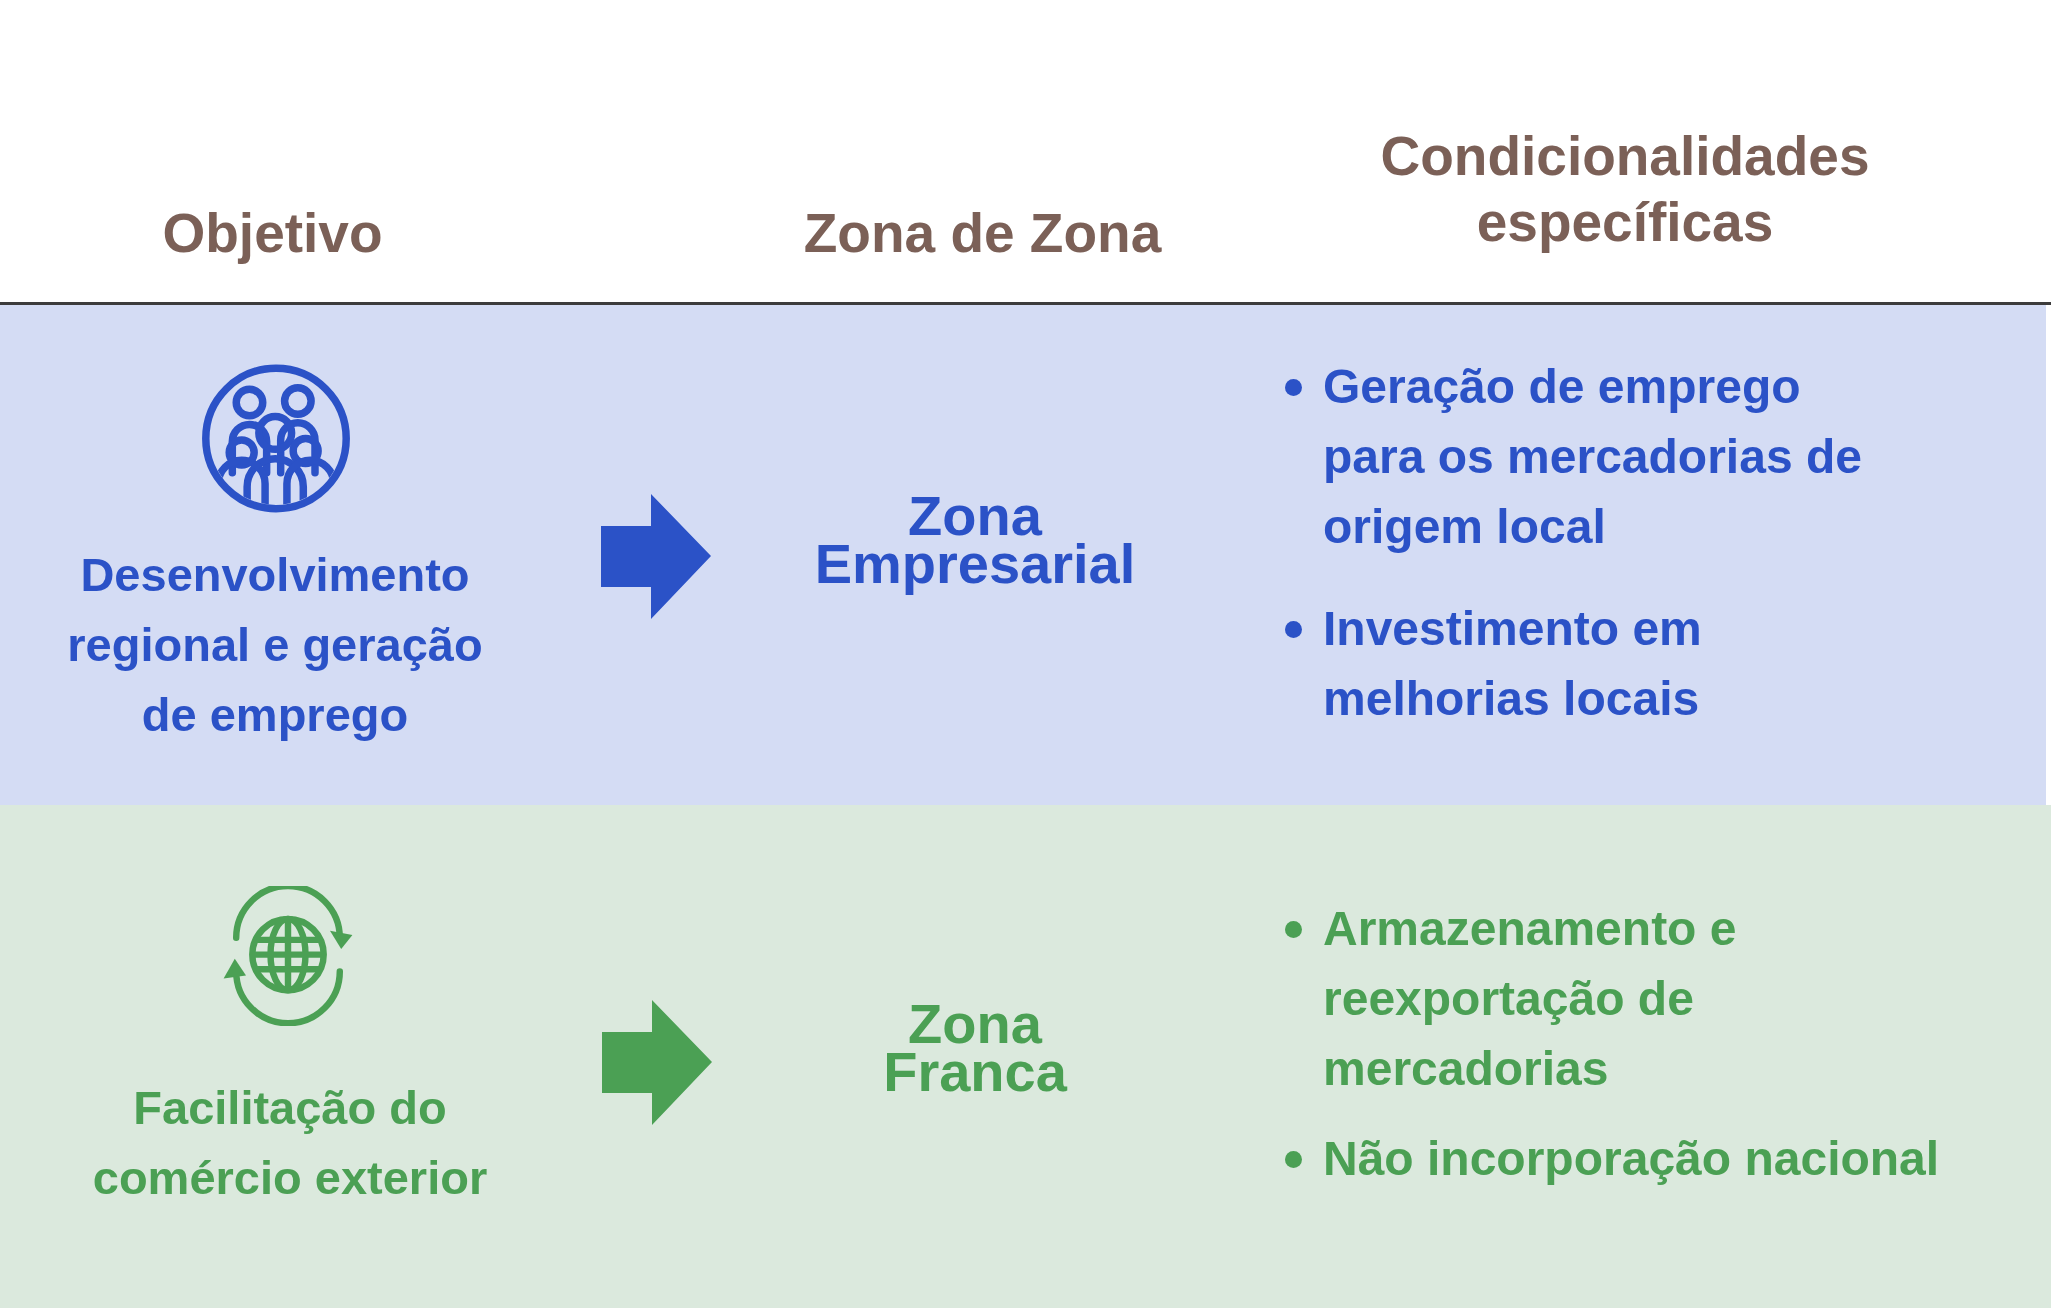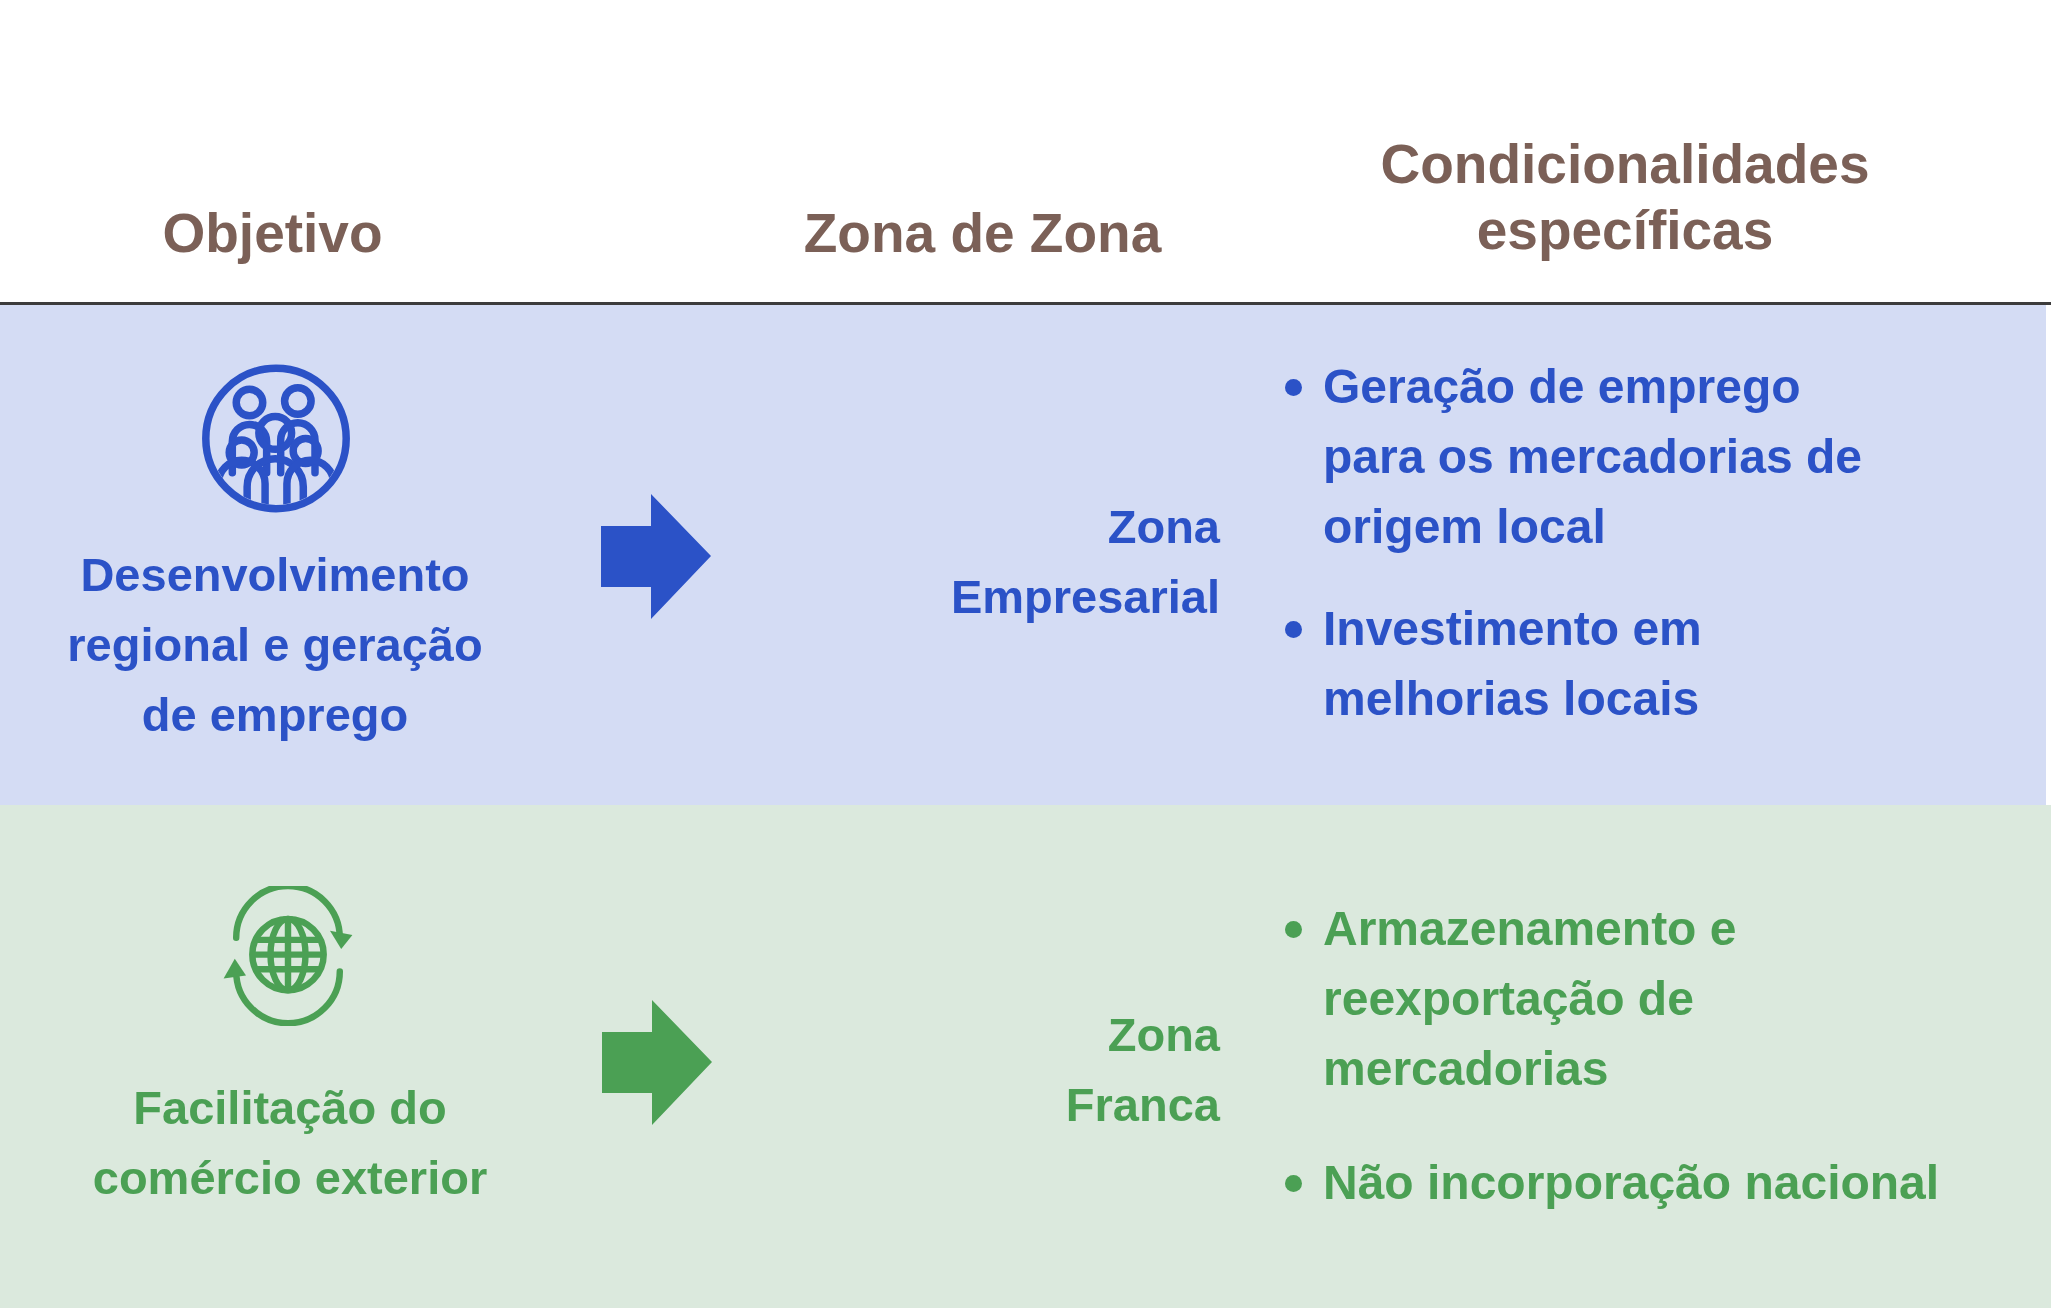--- a/index.html
+++ b/index.html
@@ -15,42 +15,42 @@
   .col-header{
     position:absolute;
     color:var(--header-color,#7B6057);
     font-size:55px;
     line-height:66px;
     text-align:center;
     white-space:pre-line;
   }
   .h1{left:0;   width:545px; top:200px;}
   .h2{left:710px; width:545px; top:200px;}
-  .h3{left:1330px; width:590px; top:131px;}
+  .h3{left:1330px; width:590px; top:123px;}
   .divider{
     position:absolute;
     left:0; top:302px; width:2051px; height:3px;
     background:var(--divider-color,#3C3C3C);
   }
   
   .row{position:absolute;left:0;}
   .row-0{top:305px; height:500px; width:2046px; background:var(--row0-bg,#D4DCF4); color:var(--row0-accent,#2B52C7);}
   .row-1{top:805px; height:503px; width:2051px; background:var(--row1-bg,#DBE9DD); color:var(--row1-accent,#4BA054);}
   
   .abs{position:absolute;}
   .objective-label{
     font-size:47px;
     line-height:70px;
     text-align:center;
     white-space:pre-line;
   }
   .zone-label{
-    font-size:47px;
-    line-height:70px;
-    text-align:right;
+    font-size:56px;
+    line-height:48px;
+    text-align:center;
     white-space:pre-line;
   }
   .icon svg{display:block;}
   .conditions{
     list-style:none;margin:0;padding:0;
     font-size:48px;line-height:70px;
   }
   .conditions li{
     position:relative;
     padding-left:40px;
@@ -58,21 +58,21 @@
   }
   .conditions li::before{
     content:"";
     position:absolute;
     left:2px; top:27px;
     width:17px;height:17px;
     border-radius:50%;
     background:currentColor;
   }
   .row-0 .conditions li + li{margin-top:32px;}
-  .row-1 .conditions li + li{margin-top:44px;}
+  .row-1 .conditions li + li{margin-top:20px;}
   
   .p-icon-0{left:198px; top:362px;}
   .p-obj-0{left:30px;  width:490px; top:540px;}
   .p-arrow-0{left:601px; top:494px;}
   .p-zone-0{left:730px; width:490px; top:492px;}
   .p-cond-0{left:1283px; width:740px; top:352px;}
   
   .p-icon-1{left:218px; top:886px;}
   .p-obj-1{left:30px;  width:520px; top:1073px;}
   .p-arrow-1{left:602px; top:1000px;}

